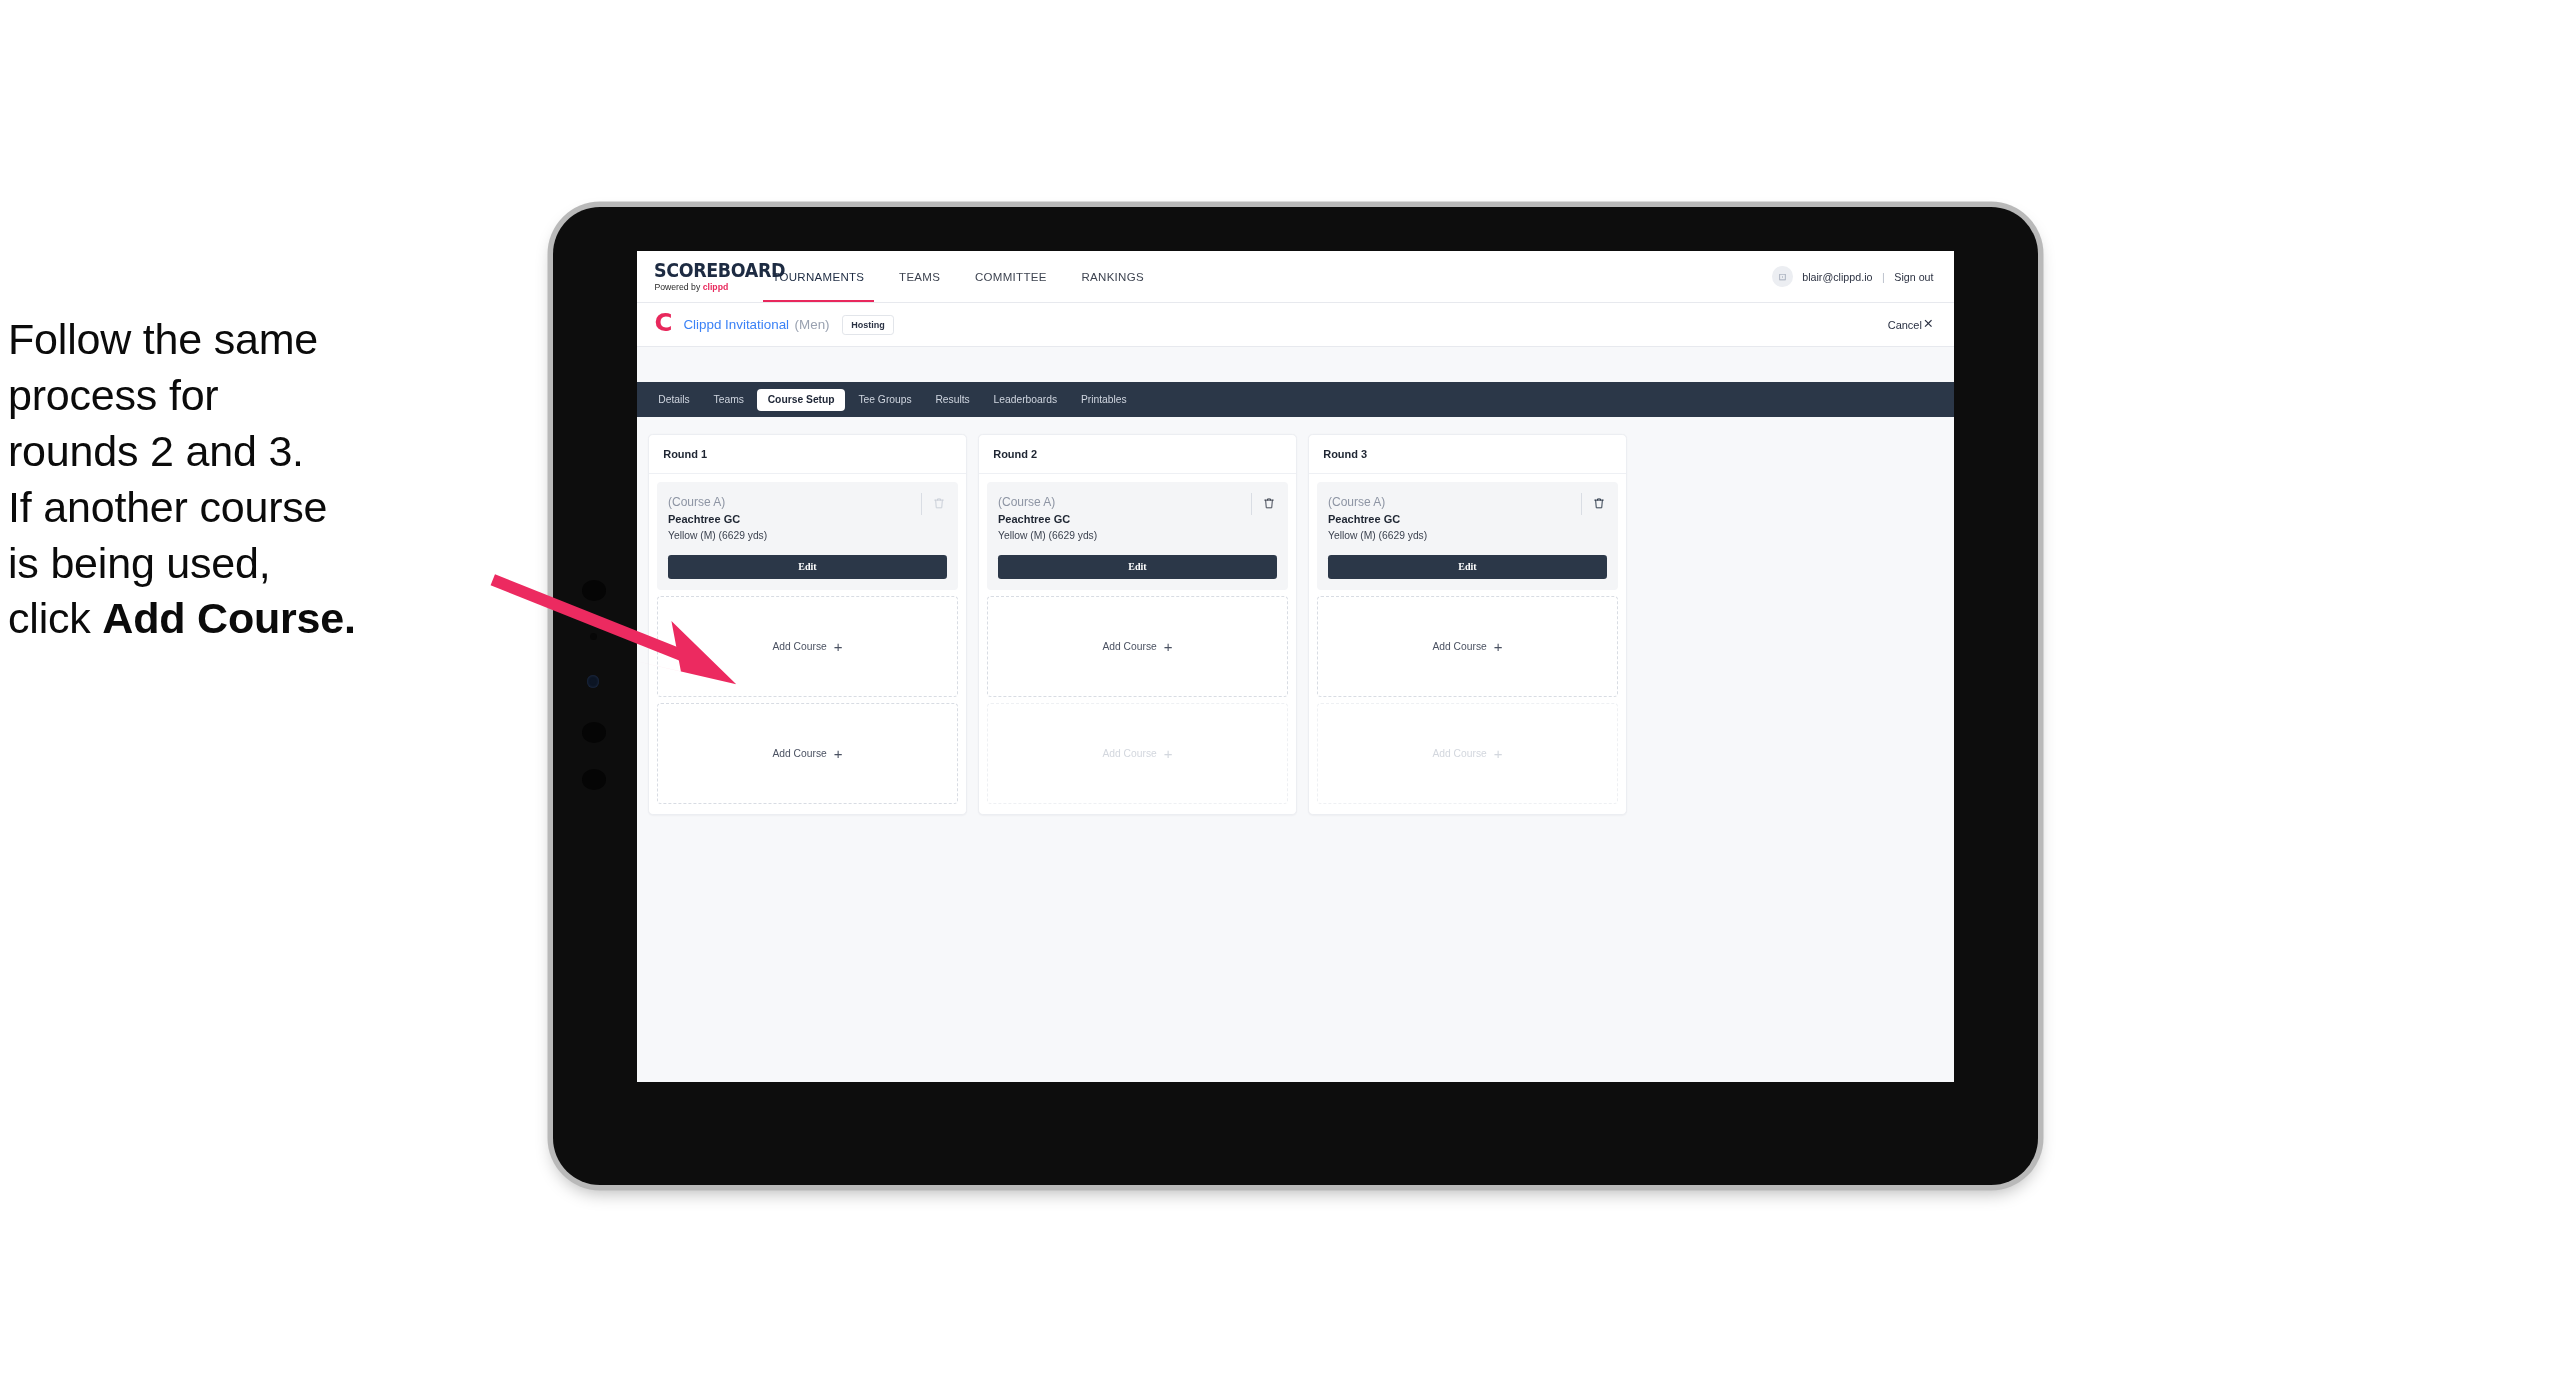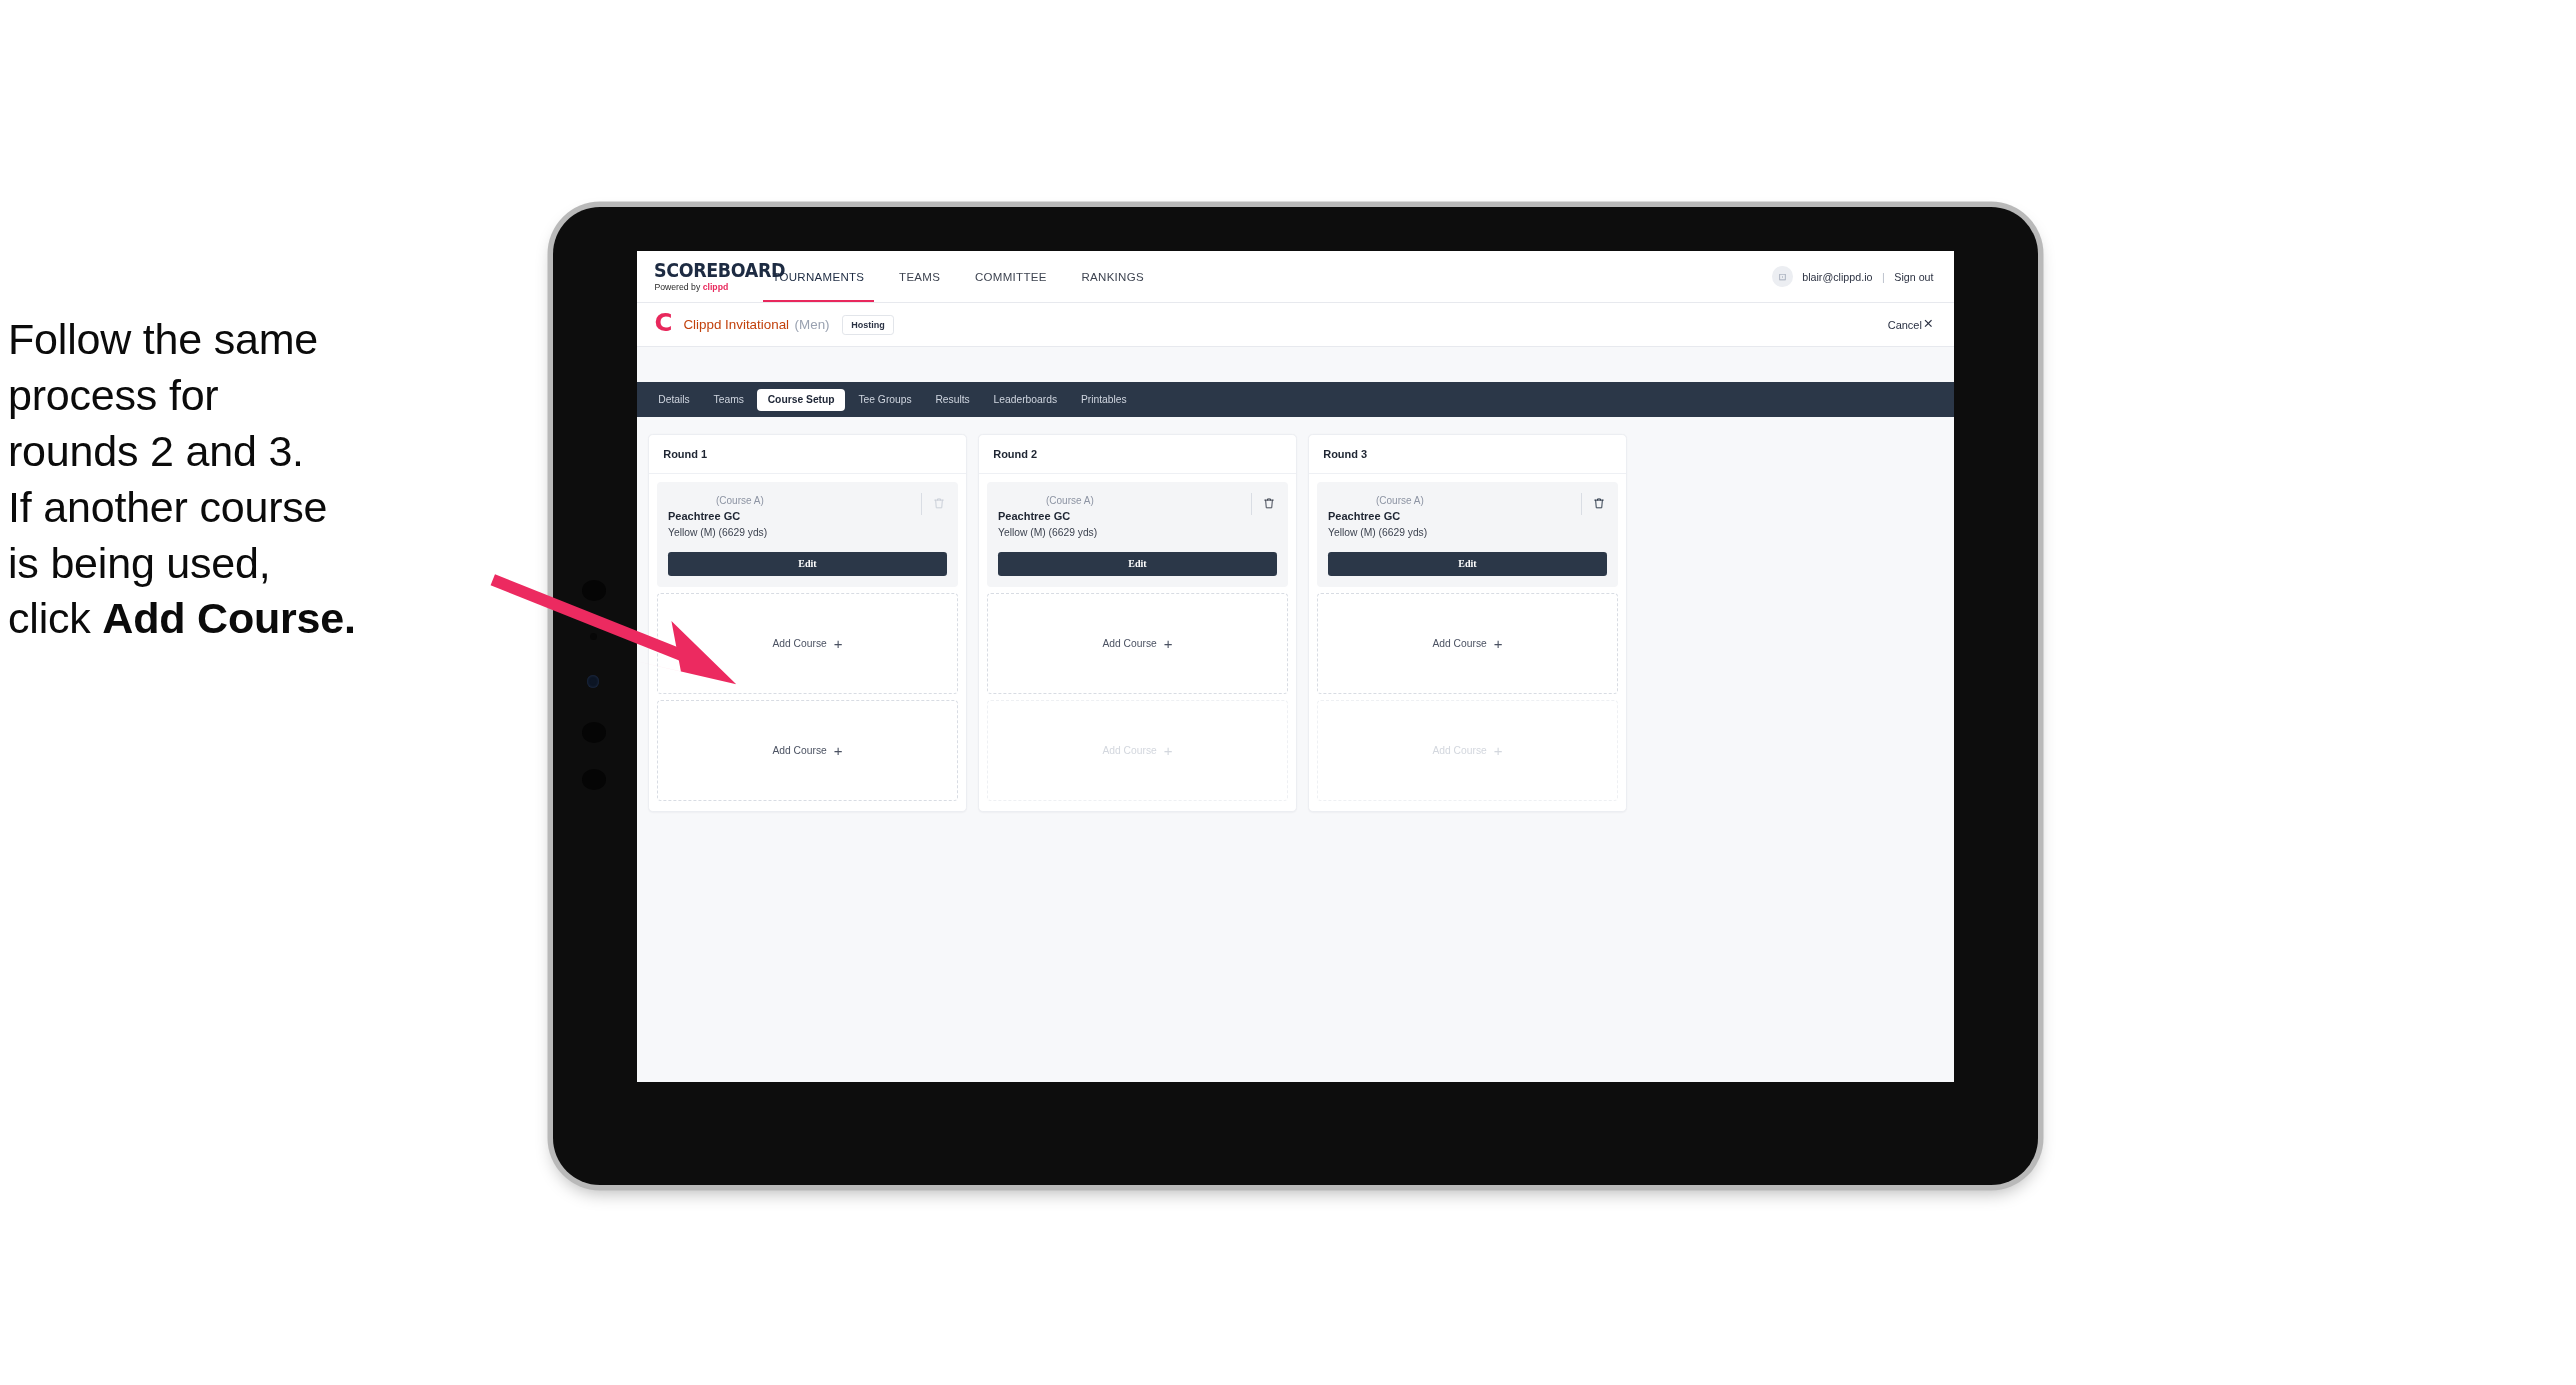--- a/index.html
+++ b/index.html
@@ -98,21 +98,21 @@
   #tourbar {
     height: 44px; background: #ffffff;
     display: flex; align-items: center; padding: 0 20.5px 0 17.4px;
     border-bottom: 0.8px solid #e7e9ee;
   }
   #clippd-c {
     font-family: "DejaVu Sans", sans-serif;
     font-weight: 700; font-size: 24.5px; color: #e8285c;
     line-height: 1; margin-right: 11px; margin-top: -2.4px;
   }
-  #tour-title { font-size: 13.4px; color: #c2410c; }
+  #tour-title { font-size: 13.4px; color: #3b82f6; }
   #tour-gender { font-size: 13.4px; color: #9aa2b1; margin-left: 5.5px; }
   #hosting-pill {
     margin-left: 12.6px; padding: 4px 8px;
     border: 0.8px solid #e2e5ea; border-radius: 3.2px;
     font-size: 9px; font-weight: 700; color: #2a3143; background: #fff;
   }
   #cancel-btn {
     margin-left: auto; display: flex; align-items: center; gap: 1px;
     font-size: 11px; color: #2a3143; cursor: pointer;
   }
@@ -142,21 +142,21 @@
   .round-head {
     padding: 12.6px 14.2px; font-size: 11px; font-weight: 700; color: #1e2532;
     border-bottom: 0.8px solid #eef0f4;
   }
   .round-body { padding: 8px 8px 9.5px 8px; }
 
   .course-card {
     background: #f4f5f7; border-radius: 4px;
     padding: 11px 11px 11px 11px; position: relative;
   }
-  .course-label { font-size: 10px; color: #8d94a3; line-height: 1.5; margin-left: 48px; }
+  .course-label { font-size: 12px; color: #8d94a3; line-height: 1.5; }
   .course-name { font-size: 11px; font-weight: 700; color: #1e2532; line-height: 1.55; }
   .course-tee  { font-size: 10.3px; color: #3d4350; line-height: 1.55; }
   .card-tools {
     position: absolute; right: 10.3px; top: 11px;
     display: flex; align-items: center; gap: 8.7px;
   }
   .tool-divider { width: 0.8px; height: 22px; background: #d9dde4; }
   .trash {
     width: 17.4px; height: 17.4px; cursor: pointer;
     display: flex; align-items: center; justify-content: center;

